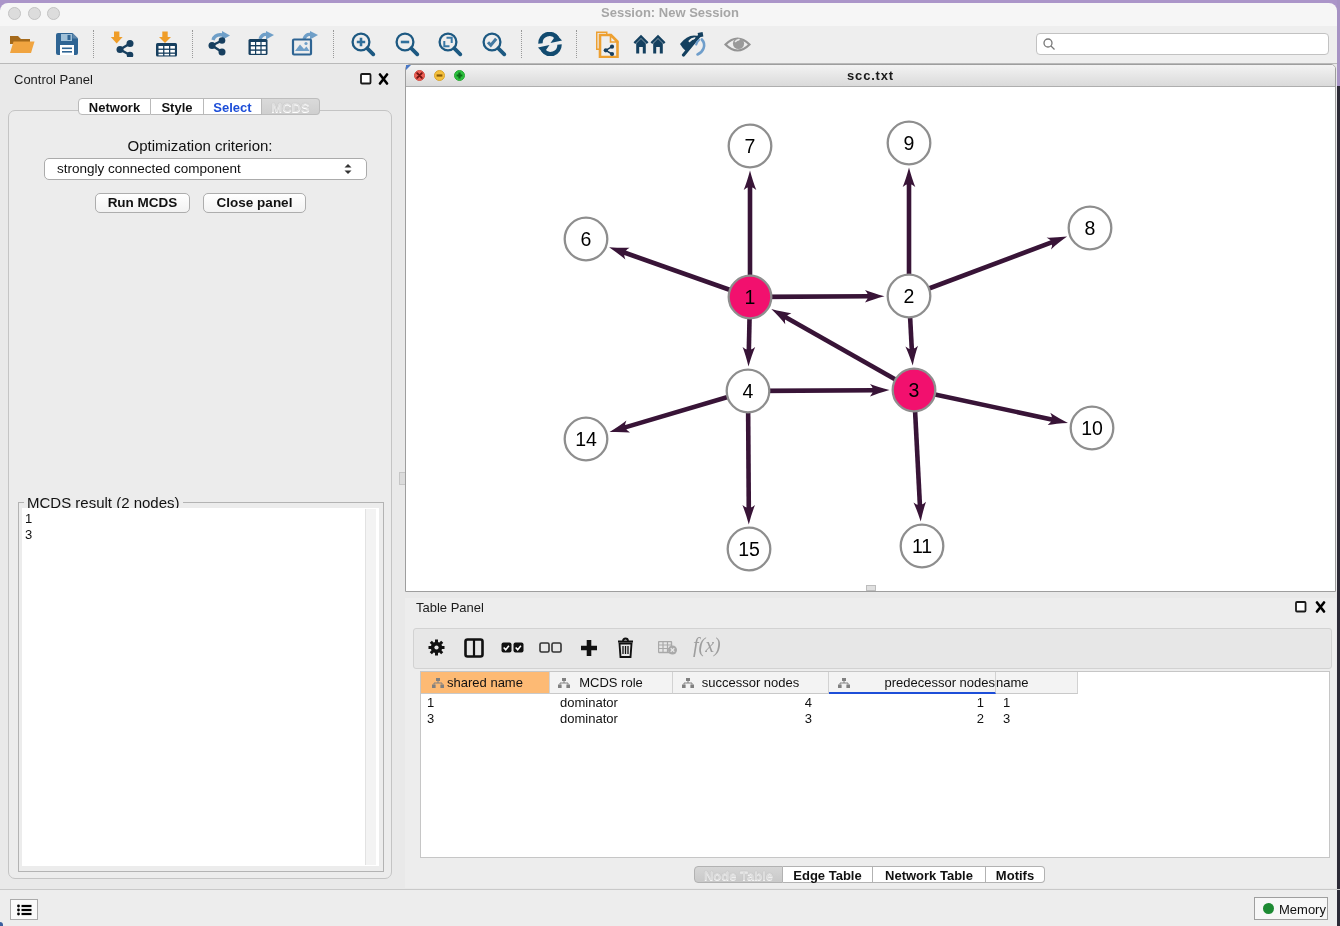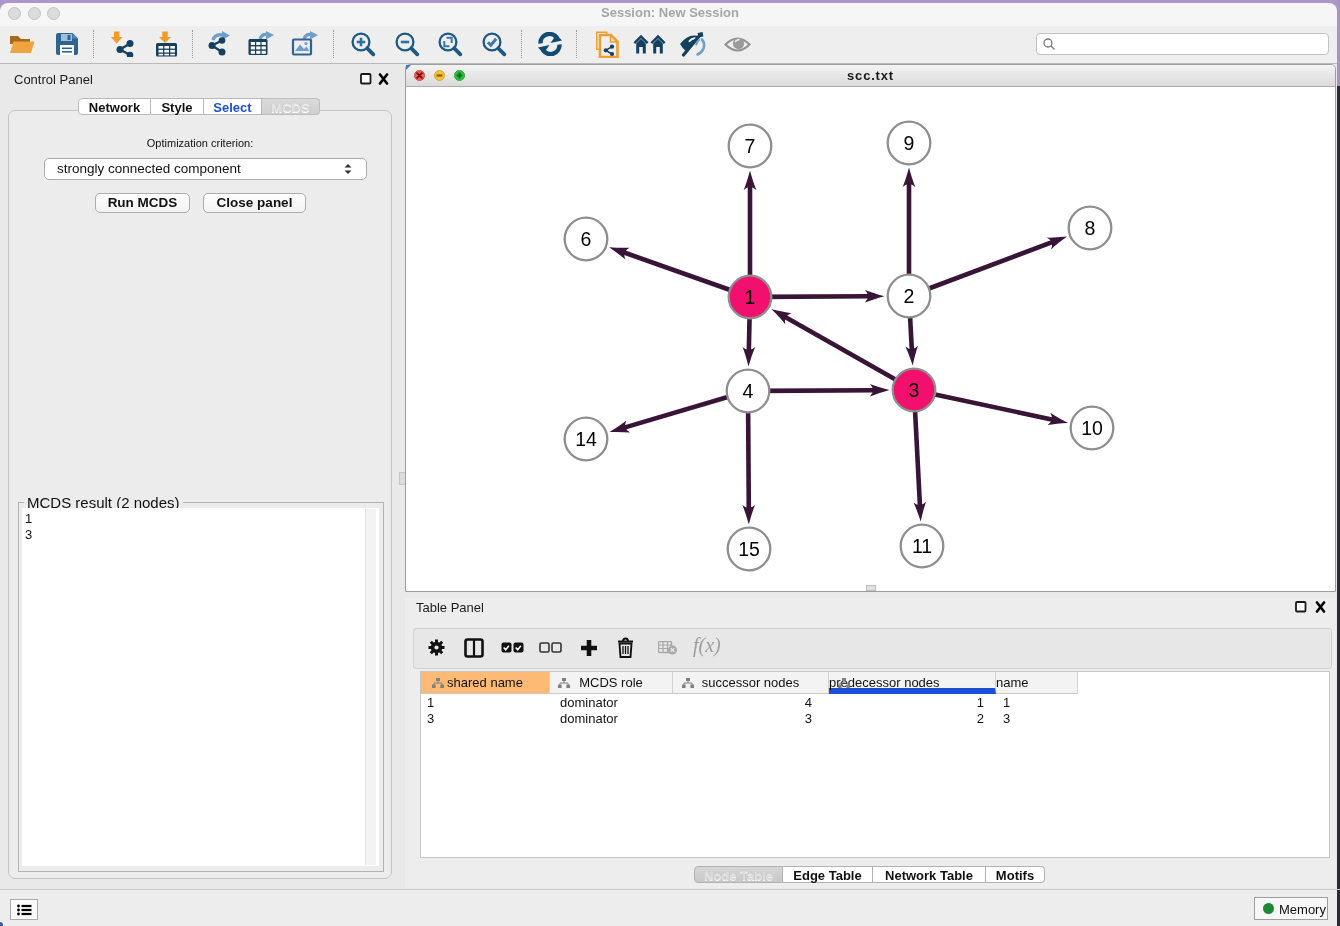--- a/index.html
+++ b/index.html
@@ -195,21 +195,21 @@
 </svg>
 
 <div class="abs" style="left:8px;top:110px;width:382px;height:767px;background:#ececec;border:1px solid #c4c4c4;border-radius:7px"></div>
 
 <div class="abs" style="left:78px;top:98px;height:17px;display:flex;font-size:13px;font-weight:600">
  <div style="width:71px;background:#fff;border:1px solid #b9b9b9;border-radius:4px 0 0 4px;text-align:center;line-height:17px;color:#111">Network</div>
  <div style="width:52px;background:#fff;border:1px solid #b9b9b9;border-left:none;text-align:center;line-height:17px;color:#111">Style</div>
  <div style="width:57px;background:#fff;border:1px solid #b9b9b9;border-left:none;text-align:center;line-height:17px;color:#1d4ed8">Select</div>
  <div style="width:57px;background:linear-gradient(#dadada,#cfcfcf);border:1px solid #bdbdbd;border-left:none;border-radius:0 4px 4px 0;text-align:center;line-height:17px;color:#dedede;text-shadow:0 1px 0 #fff,0 0 1px #b0b0b0">MCDS</div>
 </div>
-<div class="abs" style="left:0;top:137px;width:400px;text-align:center;font-size:11px;color:#111">Optimization criterion:</div>
+<div class="abs" style="left:0;top:137px;width:400px;text-align:center;font-size:15px;color:#111">Optimization criterion:</div>
 
 <div class="abs" style="left:44px;top:158px;width:309px;height:20px;background:#fff;border:1px solid #ababab;border-radius:5px;font-size:13.5px;color:#111;line-height:20px;padding-left:12px;box-sizing:content-box">strongly connected component</div>
 <svg class="abs" style="left:343px;top:163px" width="10" height="12" viewBox="0 0 10 12">
     <path d="M1.5 4.5L5 1L8.5 4.5Z" fill="#333"></path>
     <path d="M1.5 7.5L5 11L8.5 7.5Z" fill="#333"></path>
   </svg>
 
 <div class="abs" style="left:95px;top:193px;width:93px;height:18px;background:linear-gradient(#ffffff,#f2f2f2);border:1px solid #adadad;border-radius:5px;font-size:13.5px;font-weight:600;color:#111;text-align:center;line-height:18px">Run MCDS</div>
 <div class="abs" style="left:203px;top:193px;width:101px;height:18px;background:linear-gradient(#ffffff,#f2f2f2);border:1px solid #adadad;border-radius:5px;font-size:13.5px;font-weight:600;color:#111;text-align:center;line-height:18px">Close panel</div>
 
@@ -370,21 +370,21 @@
         </g>
       </svg>MCDS role</div>
  <div style="width:155px;background:#f3f3f3;border-right:1px solid #d2d2d2;border-bottom:1px solid #c9c9c9;text-align:center;line-height:22px;position:relative"><svg style="position:absolute;left:9px;top:6px" width="12" height="10" viewBox="0 0 12 10">
         <g fill="#808080">
           <rect x="4" y="0" width="4" height="3"></rect>
           <rect x="0" y="6.5" width="3.6" height="3.5"></rect>
           <rect x="8.4" y="6.5" width="3.6" height="3.5"></rect>
           <path d="M6 3v2M2 6.5V5h8v1.5" stroke="#808080" fill="none"></path>
         </g>
       </svg>successor nodes</div>
- <div style="width:166px;background:#f3f3f3;border-right:1px solid #d2d2d2;border-bottom:6px solid #1d4ed8;text-align:left;line-height:22px;position:relative"><svg style="position:absolute;left:9px;top:6px" width="12" height="10" viewBox="0 0 12 10">
+ <div style="width:166px;background:#f3f3f3;border-right:1px solid #d2d2d2;border-bottom:2px solid #1d4ed8;text-align:right;line-height:22px;position:relative"><svg style="position:absolute;left:9px;top:6px" width="12" height="10" viewBox="0 0 12 10">
         <g fill="#808080">
           <rect x="4" y="0" width="4" height="3"></rect>
           <rect x="0" y="6.5" width="3.6" height="3.5"></rect>
           <rect x="8.4" y="6.5" width="3.6" height="3.5"></rect>
           <path d="M6 3v2M2 6.5V5h8v1.5" stroke="#808080" fill="none"></path>
         </g>
       </svg>predecessor nodes</div>
  <div style="width:81px;background:#f3f3f3;border-right:1px solid #d2d2d2;border-bottom:1px solid #c9c9c9;text-align:left;line-height:22px">name</div>
 </div>
 <div id="tablerows" class="abs" style="left:421px;top:695px;font-size:13px;color:#111">

